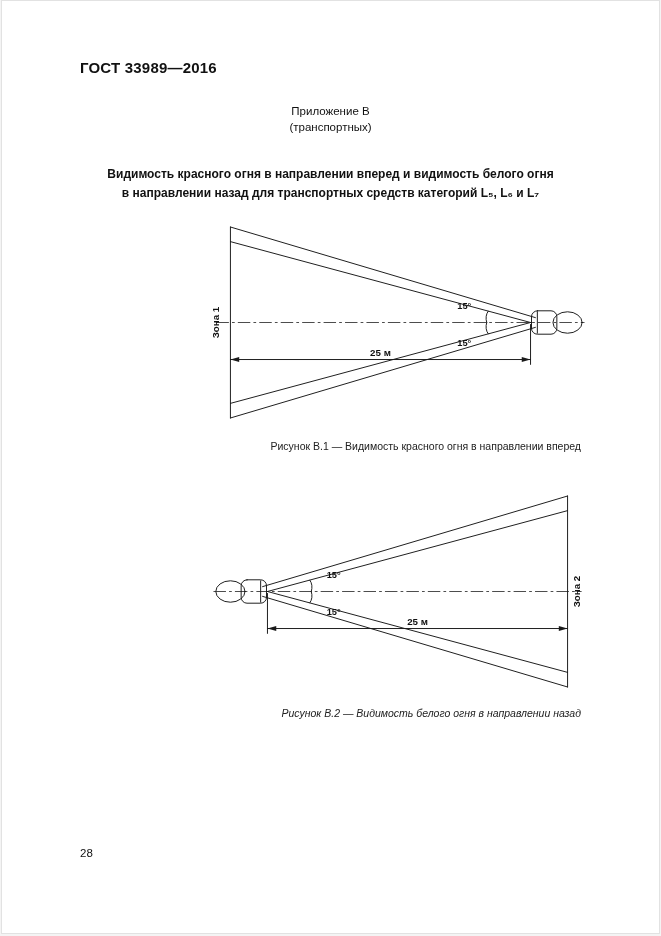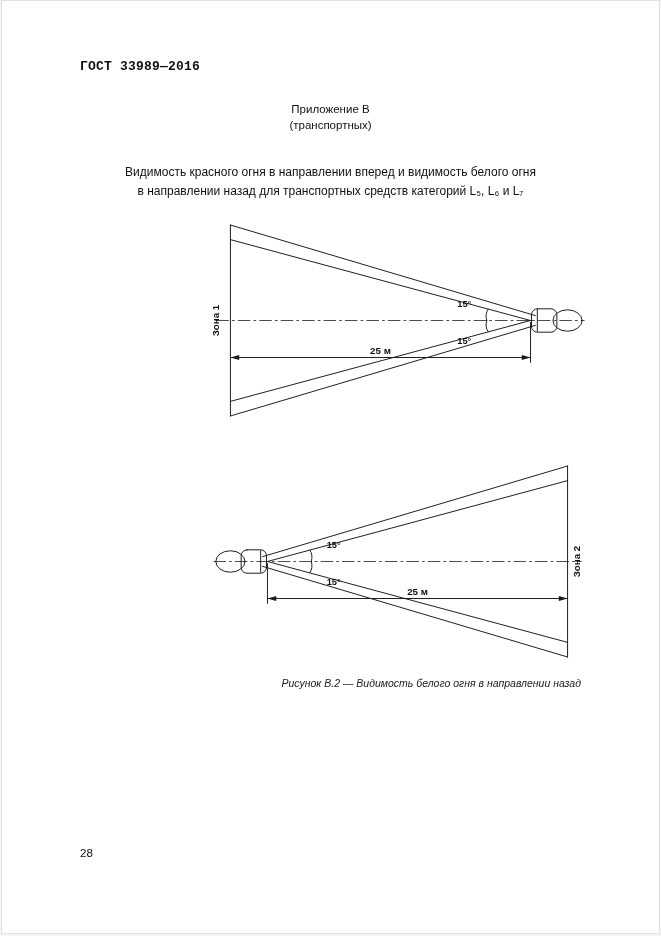--- a/index.html
+++ b/index.html
@@ -8,23 +8,23 @@
     width:659px; height:934px;
     margin:0 auto;
     background:#ffffff;
     border:1px solid #e2e2e2;
     font-family:"Liberation Sans", sans-serif;
     color:#111;
     box-sizing:border-box;
     padding:58px 78px 0 78px;
     overflow:hidden;
   }
-  .gost-header { font-size:13px; font-weight:bold; letter-spacing:0.2px;font-family:Liberation Mono, monospace; }
+  .gost-header { font-size:15px; font-weight:bold; letter-spacing:0.2px; }
   .appendix-block { text-align:center; margin-top:28px; font-size:11.5px; line-height:1.35; }
-  .main-title { text-align:center; margin-top:30px; font-size:12px; font-weight:normal; line-height:1.6; }
+  .main-title { text-align:center; margin-top:30px; font-size:12px; font-weight:bold; line-height:1.6; }
   .figure-block { text-align:right; }
   .figure-block.first { margin-top:22px; }
   .figure-block.second { margin-top:42px; }
   .figure-block svg { display:inline-block; transform:translateX(8px); }
   .caption { font-size:10.5px; color:#222; margin:0; }
   .caption.first { margin-top:16px; }
   .caption.second { margin-top:14px;font-style:italic; }
   .page-number { position:absolute; left:78px; top:846px; font-size:11.5px; }
 
   .diagram line, .diagram path, .diagram ellipse, .diagram rect {
@@ -77,20 +77,21 @@
         <line x1="330" y1="102" x2="330" y2="143"></line>
         <line x1="22" y1="138" x2="330" y2="138"></line>
         <polygon points="22,138 31,135.5 31,140.5"></polygon>
         <polygon points="330,138 321,135.5 321,140.5"></polygon>
       </g>
       <text class="svg-label" x="10" y="100" transform="rotate(-90 10 100)" text-anchor="middle">Зона 1</text>
       <text class="svg-label small" x="262" y="86" text-anchor="middle">15°</text>
       <text class="svg-label small" x="262" y="124" text-anchor="middle">15°</text>
       <text class="svg-label" x="176" y="134" text-anchor="middle">25 м</text>
     </svg>
+    <p class="caption first">Рисунок В.1 — Видимость красного огня в направлении вперед</p>
   </div>
 
   <div class="figure-block second">
     <svg class="diagram" viewBox="0 0 390 200" width="380" height="195" xmlns="http://www.w3.org/2000/svg">
       <g>
         <line x1="368" y1="2" x2="368" y2="198"></line>
         <line class="centerline" x1="5" y1="100" x2="382" y2="100"></line>
         <line x1="368" y1="2" x2="55" y2="95"></line>
         <line x1="368" y1="198" x2="55" y2="105"></line>
         <line x1="368" y1="17" x2="60" y2="100"></line>

